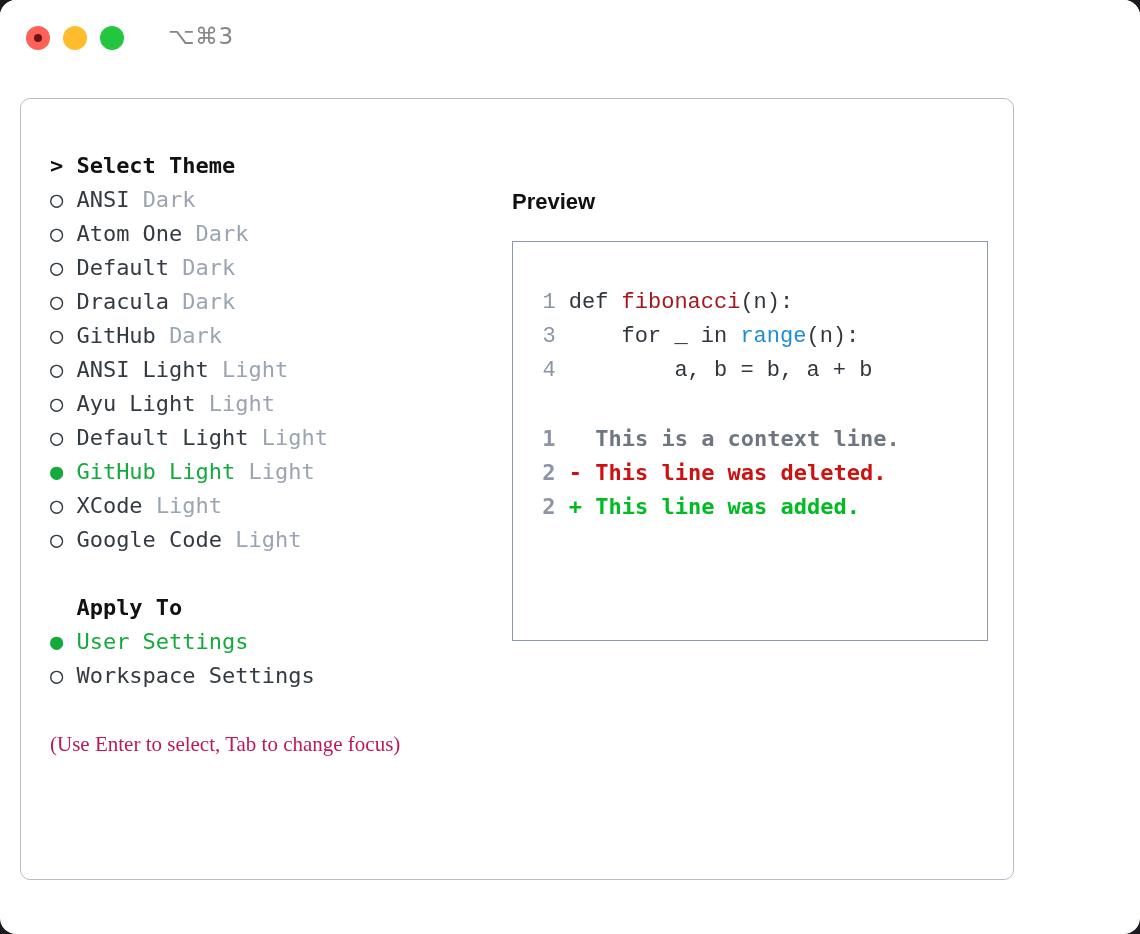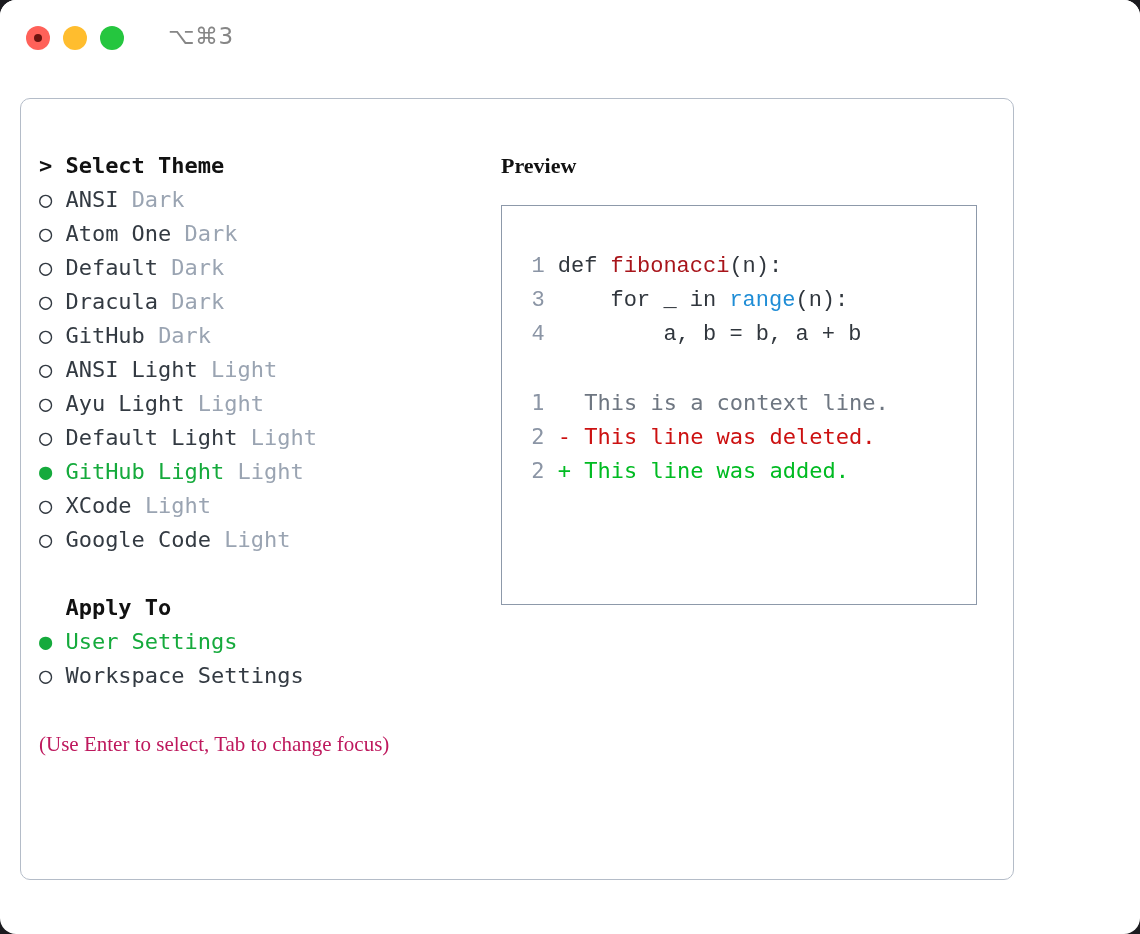--- a/index.html
+++ b/index.html
@@ -77,21 +77,21 @@
     width: 994px;
     height: 782px;
     border: 1px solid #b4bcc8;
     border-radius: 10px;
     background: #ffffff;
     box-sizing: border-box;
   }
 
   .panel-inner {
     position: absolute;
-    left: 0; top: 0;
+    left: 11px; top: 0;
     width: 100%;
     height: 100%;
   }
 
   
   .left-col {
     position: absolute;
     left: 18px;
     top: 50px;
     width: 430px;
@@ -150,21 +150,22 @@
     position: absolute;
     left: 480px;
     top: 50px;
     width: 490px;
   }
   .preview-title {
     font-size: 22px;
     font-weight: bold;
     color: #111111;
     line-height: 34px;
-    font-family: Liberation Serif, serif;
+    font-family: Liberation Sans, sans-serif;
+    margin-top: 36px;
   }
   .preview-box {
     margin-top: 22px;
     width: 476px;
     height: 400px;
     border: 1px solid #8d99aa;
     background: #ffffff;
     box-sizing: border-box;
     padding: 44px 0 0 0;
     overflow: hidden;
@@ -191,20 +192,21 @@
   .tok-plain{ color: #30363d; }
 
   .blank-line { height: 34px; }
 
   .diff-line {
     font-size: 22px;
     line-height: 34px;
     white-space: pre;
     font-family: "DejaVu Sans Mono", "Liberation Mono", monospace;
     padding-left: 14px;
+    font-weight: bold;
   }
   .diff-line .sign { display: inline-block; width: 1.2em; }
   .diff-ctx { color: #6e7681; }
   .diff-del { color: #cc1111; }
   .diff-add { color: #00bb22; }
 </style>
 </head>
 <body>
 
 <div class="window">

